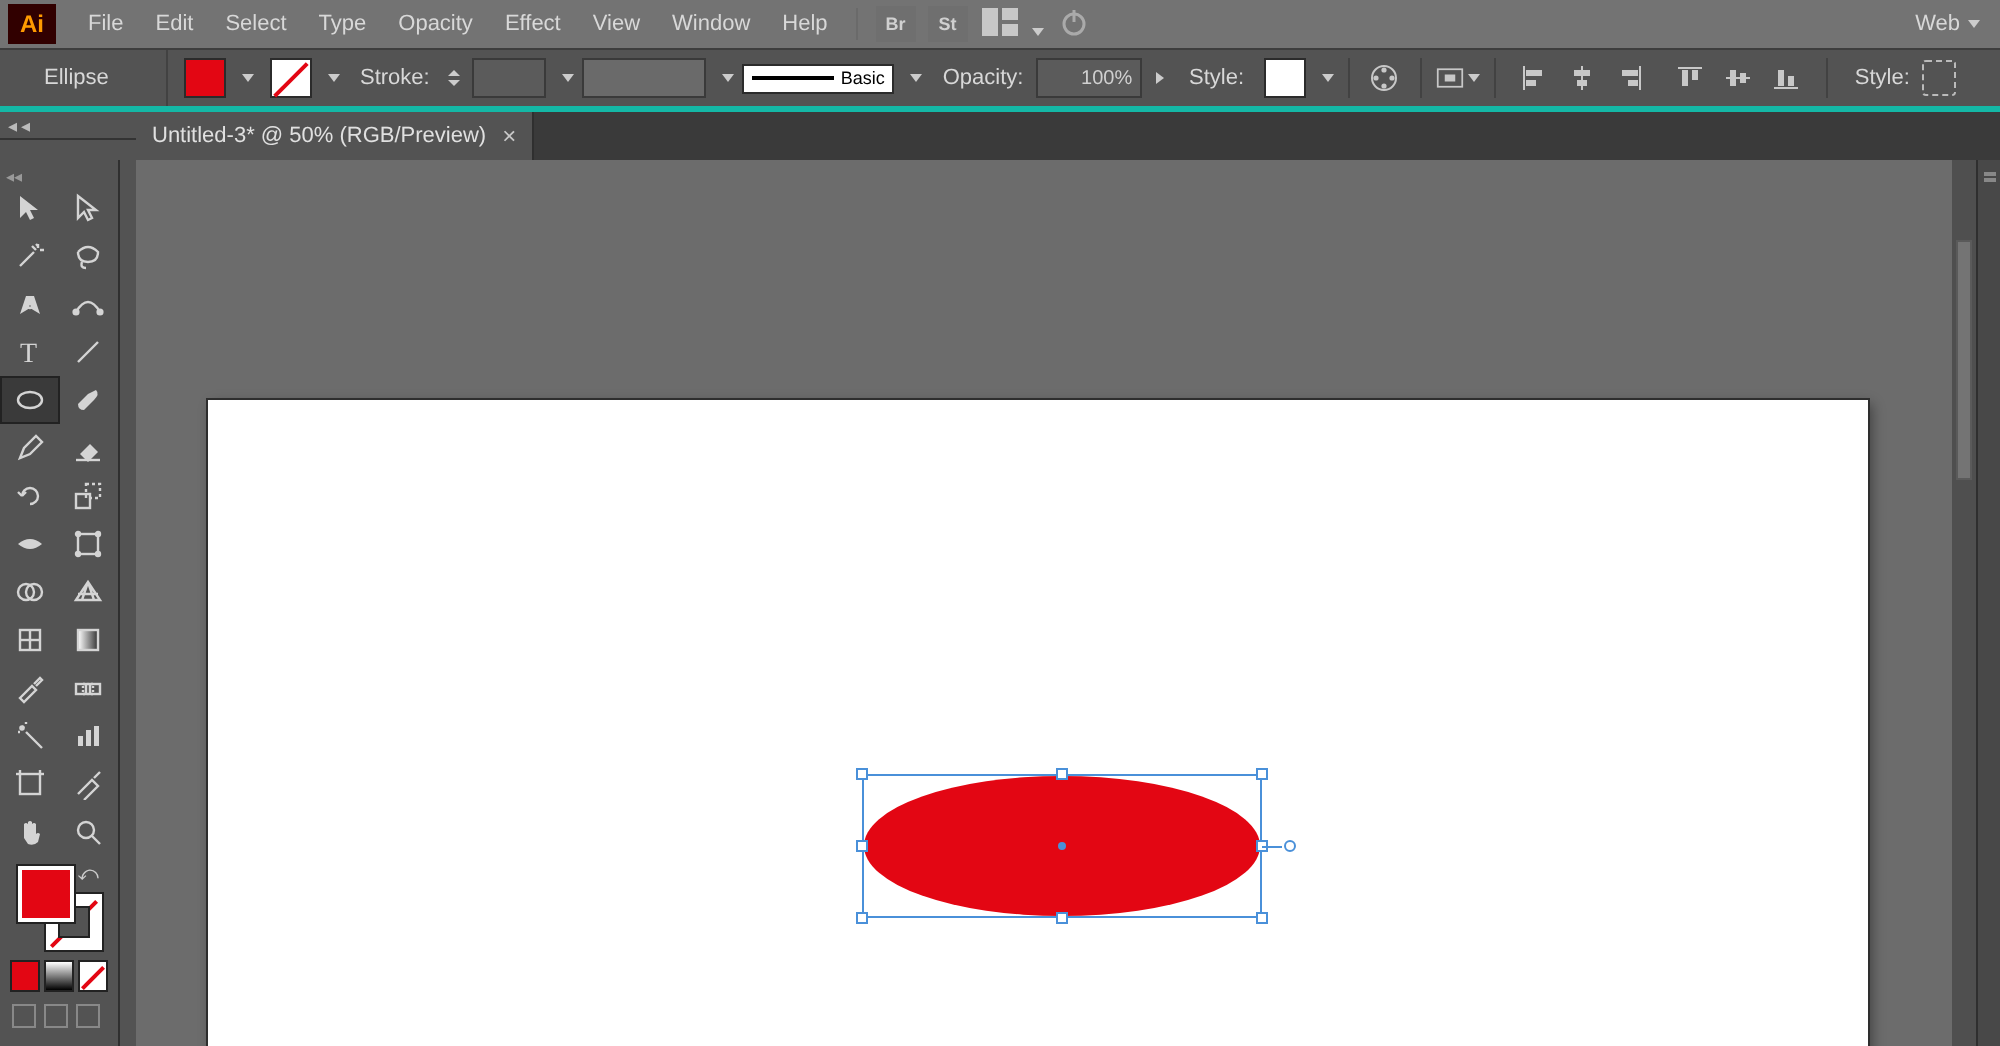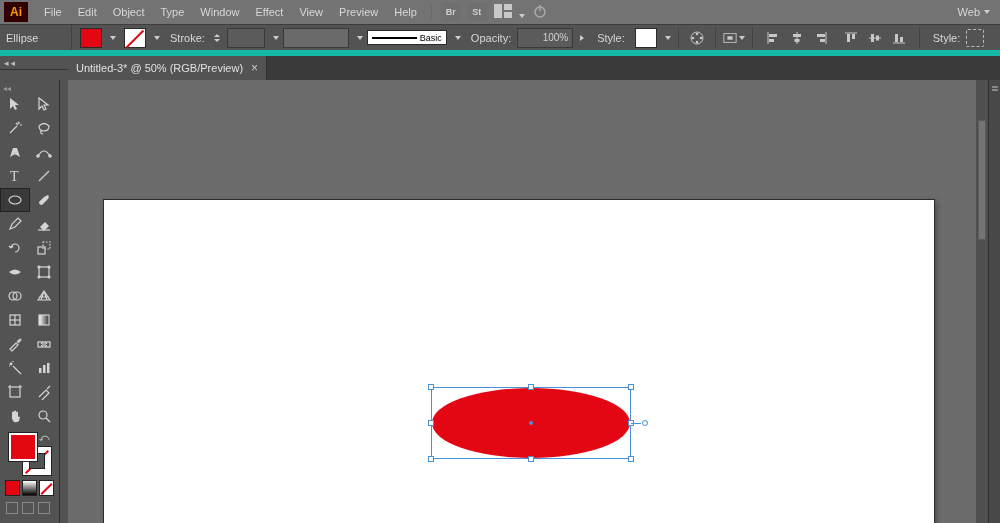--- a/index.html
+++ b/index.html
@@ -49,24 +49,24 @@
   }
   .caret-rt {
     display:inline-block;
     width:0;height:0;border-top:3px solid transparent;border-bottom:3px solid transparent;border-left:4px solid #ccc;
   }
   
   .controlbar {
     height: 32px;
     background: #535353;
     border-top: 1px solid #3d3d3d;
-    border-bottom: 6px solid #14b8a6;
+    border-bottom: 3px solid #14b8a6;
     display: flex;
     align-items: center;
-    padding: 0 0;
+    padding: 0 16px;
     gap: 4px;
   }
   .sel-label {
     width: 72px; padding-left: 6px; color:#d8d8d8; font-size:11px;
     border-right:1px solid #424242;
     height:100%; display:flex; align-items:center;
   }
   .swatch {
     width: 22px; height: 20px; position: relative;
     border: 1px solid #2b2b2b;
@@ -246,26 +246,26 @@
   .screenmodes{display:flex;gap:4px;padding:4px 6px}
   .screenmodes div{width:12px;height:12px;border:1px solid #888}
 </style>
 </head>
 <body>
 
 <div class="menubar">
   <div class="ai-logo">Ai</div>
   <div class="mi">File</div>
   <div class="mi">Edit</div>
-  <div class="mi">Object</div>
+  <div class="mi">Select</div>
   <div class="mi">Type</div>
-  <div class="mi">Window</div>
+  <div class="mi">Opacity</div>
   <div class="mi">Effect</div>
   <div class="mi">View</div>
-  <div class="mi">Preview</div>
+  <div class="mi">Window</div>
   <div class="mi">Help</div>
   <div class="sep"></div>
   <div class="sq-btn">Br</div>
   <div class="sq-btn">St</div>
   <div class="arrange-icon">
     <svg width="18" height="14" viewBox="0 0 18 14">
         <rect x="0" y="0" width="8" height="14" fill="#c8c8c8"></rect>
         <rect x="10" y="0" width="8" height="6" fill="#c8c8c8"></rect>
         <rect x="10" y="8" width="8" height="6" fill="#c8c8c8"></rect>
       </svg>

